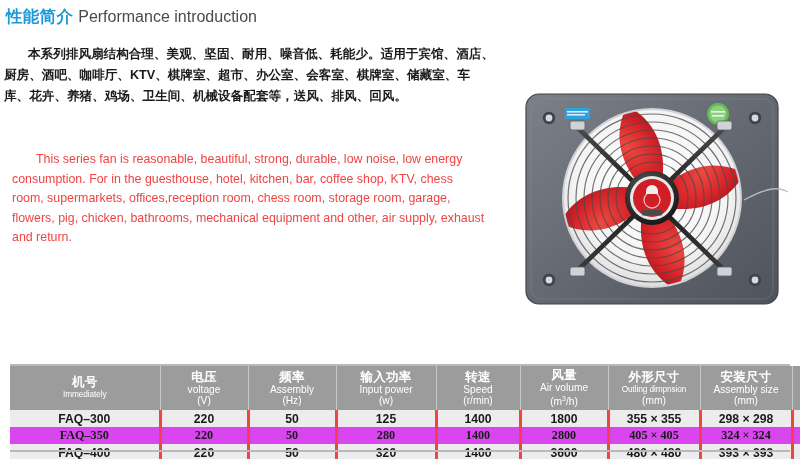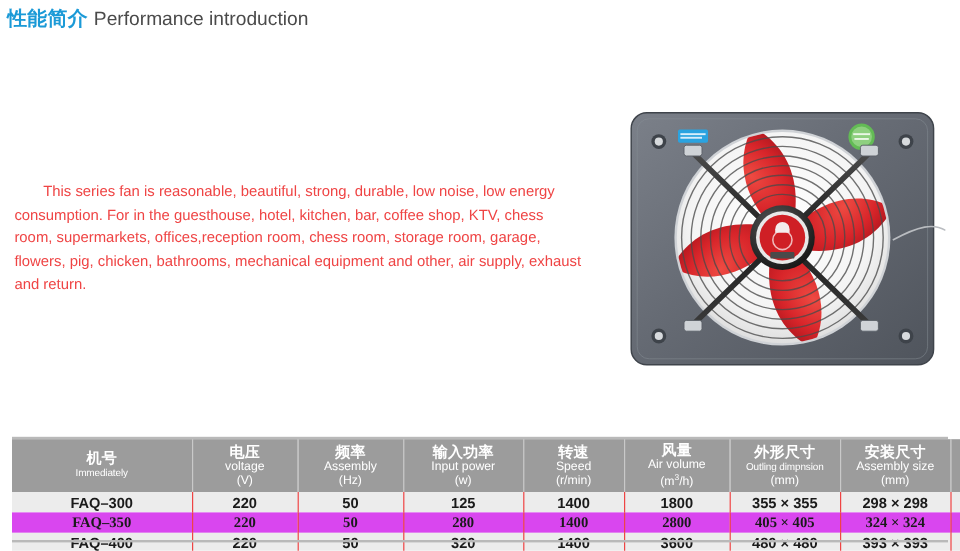--- a/index.html
+++ b/index.html
@@ -108,21 +108,21 @@
   .th-unit{
     display:block;
     font-size:10.2px;
     line-height:11px;
   }
   table.spec tbody td{
     height:17px;
     font-size:12.2px;
     font-weight:bold;
     color:#1a1a1a;
-    border-right:1px solid #ef4444;
+    border-right:3px solid #ef4444;
   }
   table.spec tbody td:last-child{border-right:none;}
   table.spec tbody tr.odd td{background:#ececec;}
   table.spec tbody tr.even td{background:#d946ef;font-family:Liberation Serif, serif;}
   #table-bottom-rule{
     position:absolute;
     left:10px;top:450px;
     width:780px;height:2px;
     background:#b9b9b9;
   }
@@ -135,20 +135,21 @@
 </style>
 </head>
 <body>
 
 <div class="page">
 
   <div class="section-head" id="head-perf">
     <span class="cn">性能简介</span><span class="en">Performance introduction</span>
   </div>
 
+  <div class="para" id="para-cn">本系列排风扇结构合理、美观、坚固、耐用、噪音低、耗能少。适用于宾馆、酒店、厨房、酒吧、咖啡厅、KTV、棋牌室、超市、办公室、会客室、棋牌室、储藏室、车库、花卉、养猪、鸡场、卫生间、机械设备配套等，送风、排风、回风。</div>
 
   <div class="para" id="para-en">This series fan is reasonable, beautiful, strong, durable, low noise, low energy consumption. For in the guesthouse, hotel, kitchen, bar, coffee shop, KTV, chess room, supermarkets, offices,reception room, chess room, storage room, garage, flowers, pig, chicken, bathrooms, mechanical equipment and other, air supply, exhaust and return.</div>
 
   <div id="product-photo">
     <svg class="fan-svg" viewBox="0 0 272 225" xmlns="http://www.w3.org/2000/svg">
       <defs>
         <linearGradient id="plateG" x1="0" y1="0" x2="1" y2="1">
           <stop offset="0%" stop-color="#7b8089"></stop>
           <stop offset="45%" stop-color="#666b74"></stop>
           <stop offset="100%" stop-color="#4f545c"></stop>

